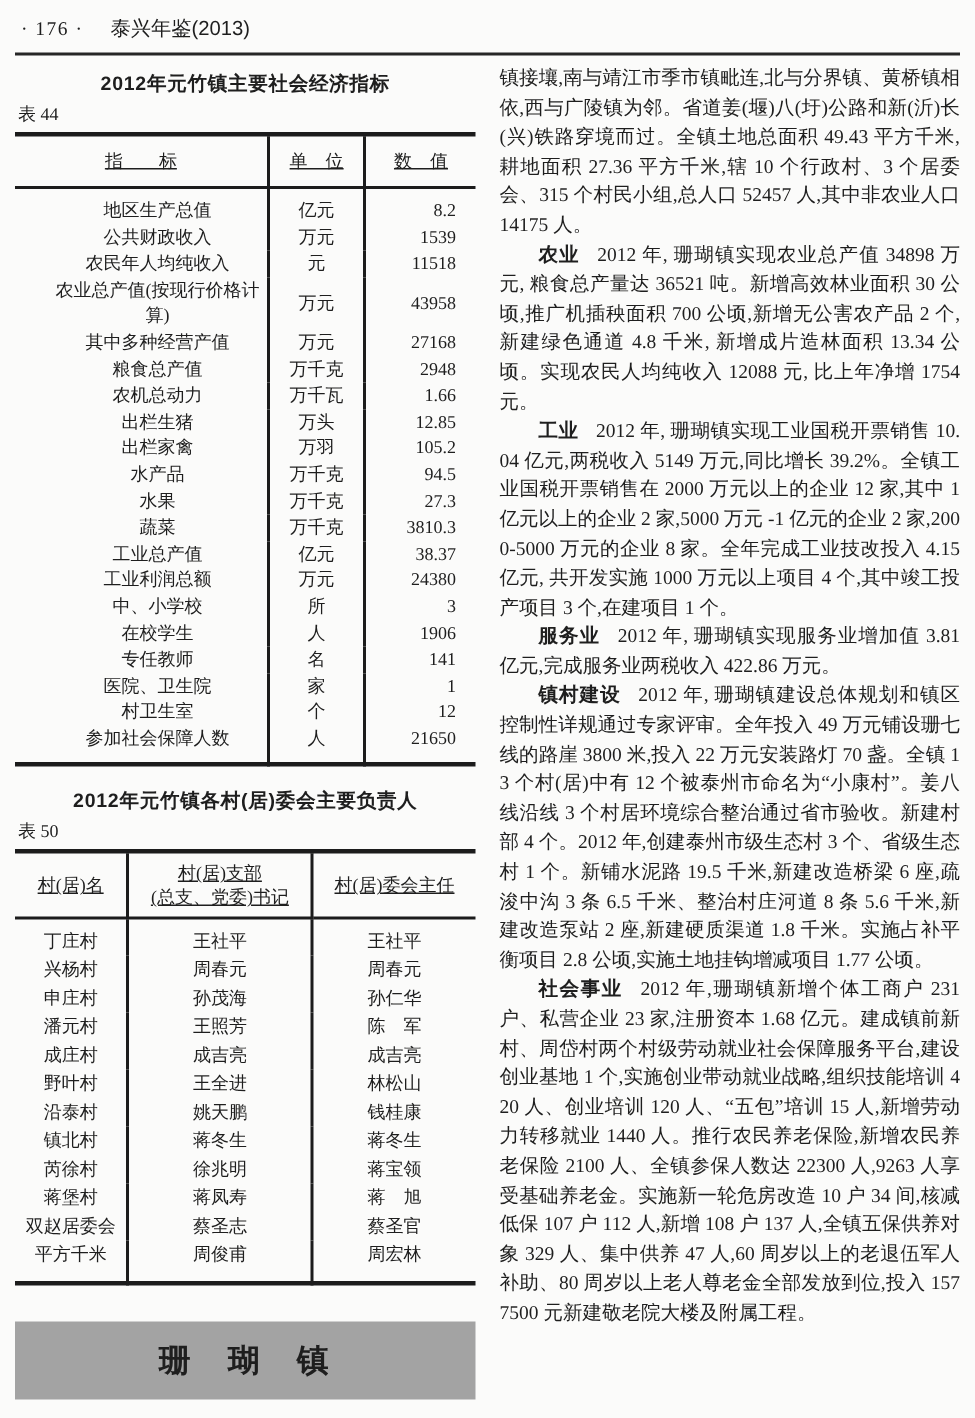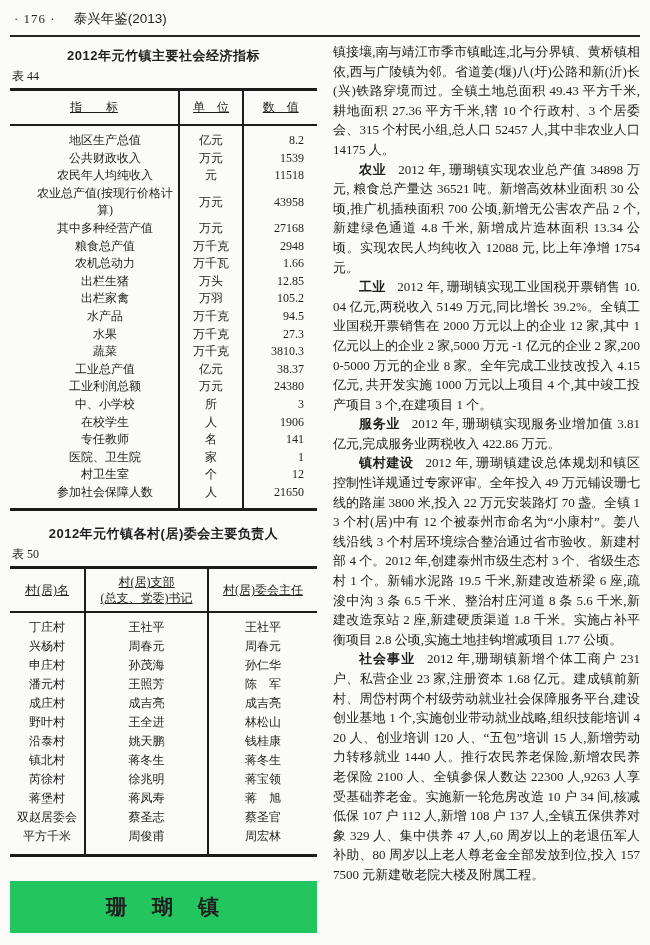--- a/index.html
+++ b/index.html
@@ -59,21 +59,21 @@
 
   .t50 col.c1 { width: 24.5%; } .t50 col.c2 { width: 40%; } .t50 col.c3 { width: 35.5%; }
   .t50 tbody td { text-align: center; line-height: 19px; }
   .t50 tbody tr:first-child td { padding-top: 5px; }
   .t50 tbody tr:last-child td { padding-bottom: 8px; }
 
   .t50-margin { margin-top: 14px; }
 
   
   .section-box {
-    margin: 24px 0 0 0; height: 52px; background: #22c55e;
+    margin: 24px 0 0 0; height: 52px; background: #a3a3a3;
     display: flex; align-items: center; justify-content: center; text-align: right;
   }
   .section-box .section-title {
     font-size: 21px; font-weight: bold;
     font-family: "Liberation Sans", sans-serif; letter-spacing: 2px;
   }
 
   
   .para {
     font-size: 13px; line-height: 19.6px; text-align: justify;

